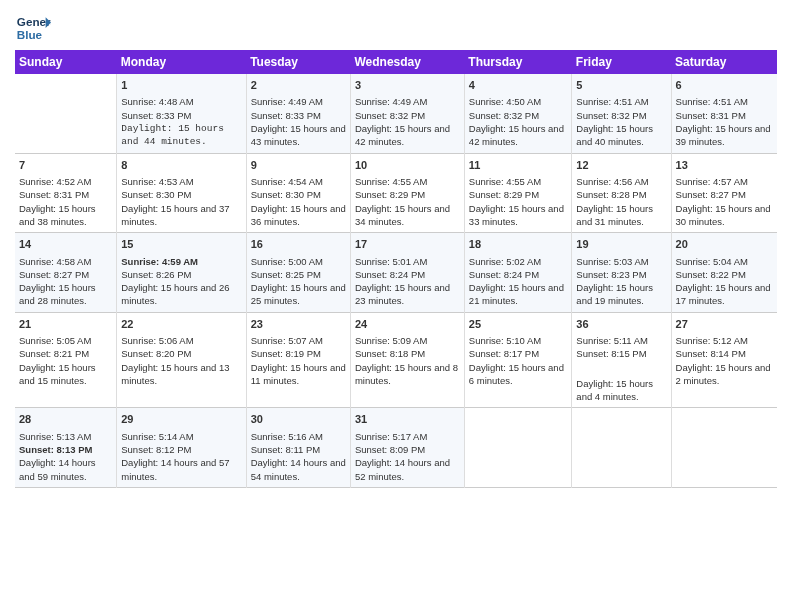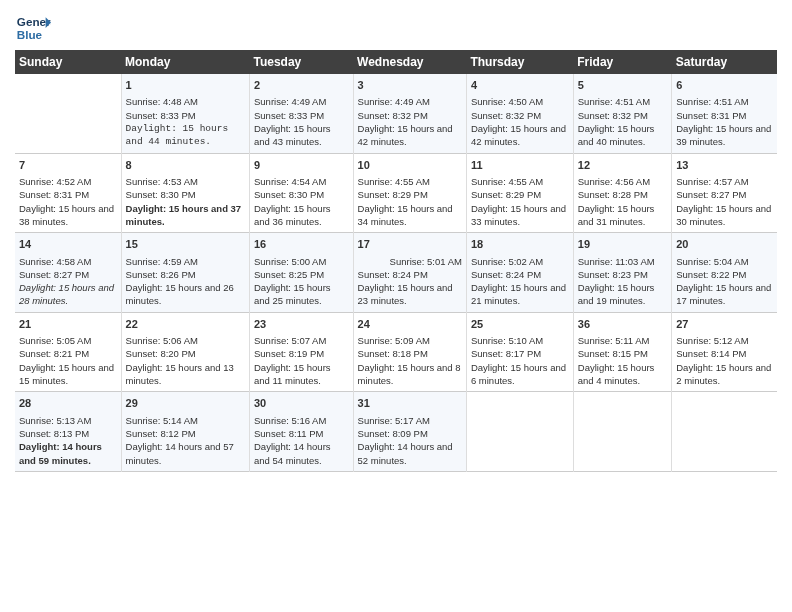--- a/index.html
+++ b/index.html
@@ -42,21 +42,21 @@
       font-size: 14px;
       color: #333;
       margin-top: 2px;
     }
     table {
       width: 100%;
       border-collapse: collapse;
       font-size: 10px;
     }
     thead tr th {
-      background-color: #404040;
+      background-color: #6d28d9;
       color: #fff;
       padding: 5px 4px;
       text-align: left;
       font-size: 12px;
       font-weight: bold;
     }
     tbody tr {
       border-bottom: 1px solid #ccc;
     }
     tbody tr td {
@@ -161,21 +161,21 @@
           <td>
             <span class="day-num">7</span>
             <span style="display: block;">Sunrise: 4:52 AM</span>
             <span style="display: block;">Sunset: 8:31 PM</span>
             <span style="display: block;">Daylight: 15 hours and 38 minutes.</span>
           </td>
           <td>
             <span class="day-num">8</span>
             <span style="display: block;">Sunrise: 4:53 AM</span>
             <span style="display: block;">Sunset: 8:30 PM</span>
-            <span style="display: block; font-weight: bold;">Daylight: 15 hours and 37 minutes.</span>
+            <span style="display: block;">Daylight: 15 hours and 37 minutes.</span>
           </td>
           <td>
             <span class="day-num">9</span>
             <span style="display: block;">Sunrise: 4:54 AM</span>
             <span style="display: block;">Sunset: 8:30 PM</span>
             <span style="display: block;">Daylight: 15 hours and 36 minutes.</span>
           </td>
           <td>
             <span class="day-num">10</span>
             <span style="display: block;">Sunrise: 4:55 AM</span>
@@ -199,49 +199,49 @@
             <span style="display: block;">Sunrise: 4:57 AM</span>
             <span style="display: block;">Sunset: 8:27 PM</span>
             <span style="display: block;">Daylight: 15 hours and 30 minutes.</span>
           </td>
         </tr>
         <tr>
           <td>
             <span class="day-num">14</span>
             <span style="display: block;">Sunrise: 4:58 AM</span>
             <span style="display: block;">Sunset: 8:27 PM</span>
-            <span style="display: block; font-style: italic;">Daylight: 15 hours and 28 minutes.</span>
+            <span style="display: block;">Daylight: 15 hours and 28 minutes.</span>
           </td>
           <td>
             <span class="day-num">15</span>
-            <span style="display: block;">Sunrise: 4:59 AM</span>
+            <span style="display: block; font-weight: bold;">Sunrise: 4:59 AM</span>
             <span style="display: block;">Sunset: 8:26 PM</span>
             <span style="display: block;">Daylight: 15 hours and 26 minutes.</span>
           </td>
           <td>
             <span class="day-num">16</span>
             <span style="display: block;">Sunrise: 5:00 AM</span>
             <span style="display: block;">Sunset: 8:25 PM</span>
             <span style="display: block;">Daylight: 15 hours and 25 minutes.</span>
           </td>
           <td>
             <span class="day-num">17</span>
-            <span style="display: block; text-align: right;">Sunrise: 5:01 AM</span>
+            <span style="display: block;">Sunrise: 5:01 AM</span>
             <span style="display: block;">Sunset: 8:24 PM</span>
             <span style="display: block;">Daylight: 15 hours and 23 minutes.</span>
           </td>
           <td>
             <span class="day-num">18</span>
             <span style="display: block;">Sunrise: 5:02 AM</span>
             <span style="display: block;">Sunset: 8:24 PM</span>
             <span style="display: block;">Daylight: 15 hours and 21 minutes.</span>
           </td>
           <td>
             <span class="day-num">19</span>
-            <span style="display: block;">Sunrise: 11:03 AM</span>
+            <span style="display: block;">Sunrise: 5:03 AM</span>
             <span style="display: block;">Sunset: 8:23 PM</span>
             <span style="display: block;">Daylight: 15 hours and 19 minutes.</span>
           </td>
           <td>
             <span class="day-num">20</span>
             <span style="display: block;">Sunrise: 5:04 AM</span>
             <span style="display: block;">Sunset: 8:22 PM</span>
             <span style="display: block;">Daylight: 15 hours and 17 minutes.</span>
           </td>
         </tr>
@@ -273,35 +273,35 @@
           <td>
             <span class="day-num">25</span>
             <span style="display: block;">Sunrise: 5:10 AM</span>
             <span style="display: block;">Sunset: 8:17 PM</span>
             <span style="display: block;">Daylight: 15 hours and 6 minutes.</span>
           </td>
           <td>
             <span class="day-num">36</span>
             <span style="display: block;">Sunrise: 5:11 AM</span>
             <span style="display: block;">Sunset: 8:15 PM</span>
-            <span style="display: block;">Daylight: 15 hours and 4 minutes.</span>
+            <span style="display: block; margin-top: 16px;">Daylight: 15 hours and 4 minutes.</span>
           </td>
           <td>
             <span class="day-num">27</span>
             <span style="display: block;">Sunrise: 5:12 AM</span>
             <span style="display: block;">Sunset: 8:14 PM</span>
             <span style="display: block;">Daylight: 15 hours and 2 minutes.</span>
           </td>
         </tr>
         <tr>
           <td>
             <span class="day-num">28</span>
             <span style="display: block;">Sunrise: 5:13 AM</span>
-            <span style="display: block;">Sunset: 8:13 PM</span>
-            <span style="display: block; font-weight: bold;">Daylight: 14 hours and 59 minutes.</span>
+            <span style="display: block; font-weight: bold;">Sunset: 8:13 PM</span>
+            <span style="display: block;">Daylight: 14 hours and 59 minutes.</span>
           </td>
           <td>
             <span class="day-num">29</span>
             <span style="display: block;">Sunrise: 5:14 AM</span>
             <span style="display: block;">Sunset: 8:12 PM</span>
             <span style="display: block;">Daylight: 14 hours and 57 minutes.</span>
           </td>
           <td>
             <span class="day-num">30</span>
             <span style="display: block;">Sunrise: 5:16 AM</span>

